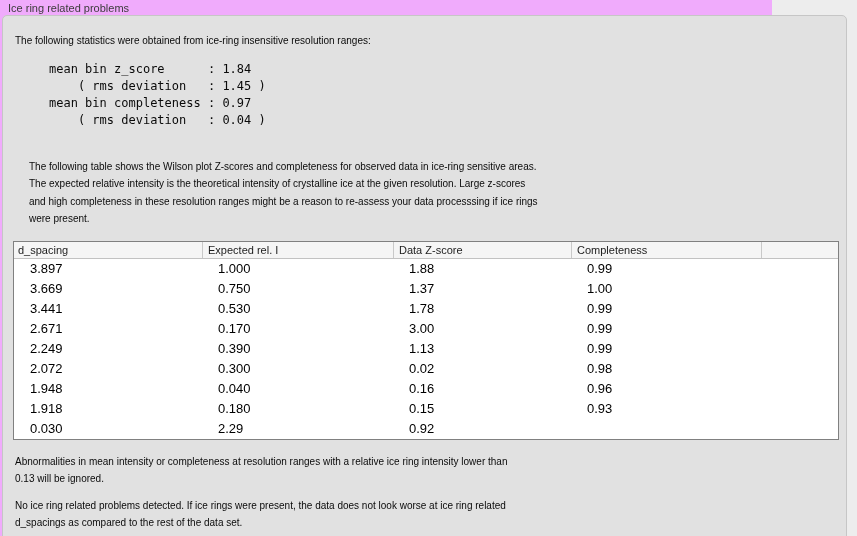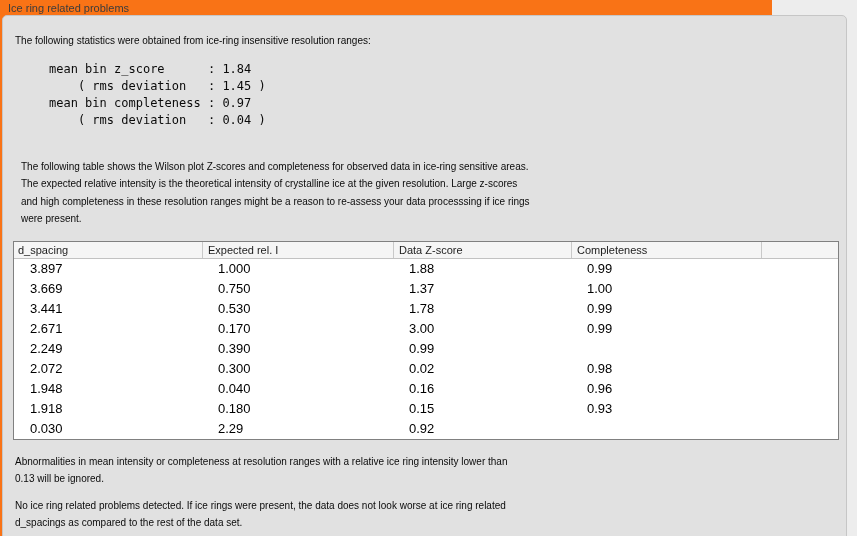--- a/index.html
+++ b/index.html
@@ -5,21 +5,21 @@
   * { margin: 0; padding: 0; box-sizing: border-box; }
   html, body {
     width: 857px; height: 536px;
     font-family: "Liberation Sans", "DejaVu Sans", sans-serif;
     background: #ededed;
     overflow: hidden;
   }
   .page {
     position: relative;
     width: 772px; height: 536px;
-    background: #f97316;
+    background: #f0abfc;
   }
   .groupbox-label {
     position: absolute;
     left: 8px; top: 2px;
     font-size: 11px;
     color: #3c3c3c;
   }
   .groupbox {
     position: absolute;
     left: 2px; top: 15px;
@@ -38,21 +38,21 @@
   }
   .intro { margin: 16px 0 0 2px; }
   .stats {
     margin: 11px 0 0 36px;
     font-family: "DejaVu Sans Mono", "Liberation Mono", monospace;
     font-size: 12px;
     line-height: 17px;
     white-space: pre;
     color: #0a0a0a;
   }
-  .table-intro { margin: 29px 0 0 8px; }
+  .table-intro { margin: 29px 0 0 16px; }
   .ice-table {
     margin-top: 13px;
     width: 826px;
     background: #ffffff;
     border: 1px solid #808080;
   }
   .thead {
     display: grid;
     grid-template-columns: 188px 191px 178px 190px 1fr;
     background: #f5f5f5;
@@ -141,20 +141,21 @@
           <div class="trow">
             <div class="tcell">2.671</div>
             <div class="tcell">0.170</div>
             <div class="tcell">3.00</div>
             <div class="tcell">0.99</div>
             <div class="tcell"></div>
           </div>
           <div class="trow">
             <div class="tcell">2.249</div>
             <div class="tcell">0.390</div>
+            <div class="tcell">1.13</div>
             <div class="tcell">0.99</div>
             <div class="tcell"></div>
           </div>
           <div class="trow">
             <div class="tcell">2.072</div>
             <div class="tcell">0.300</div>
             <div class="tcell">0.02</div>
             <div class="tcell">0.98</div>
             <div class="tcell"></div>
           </div>

